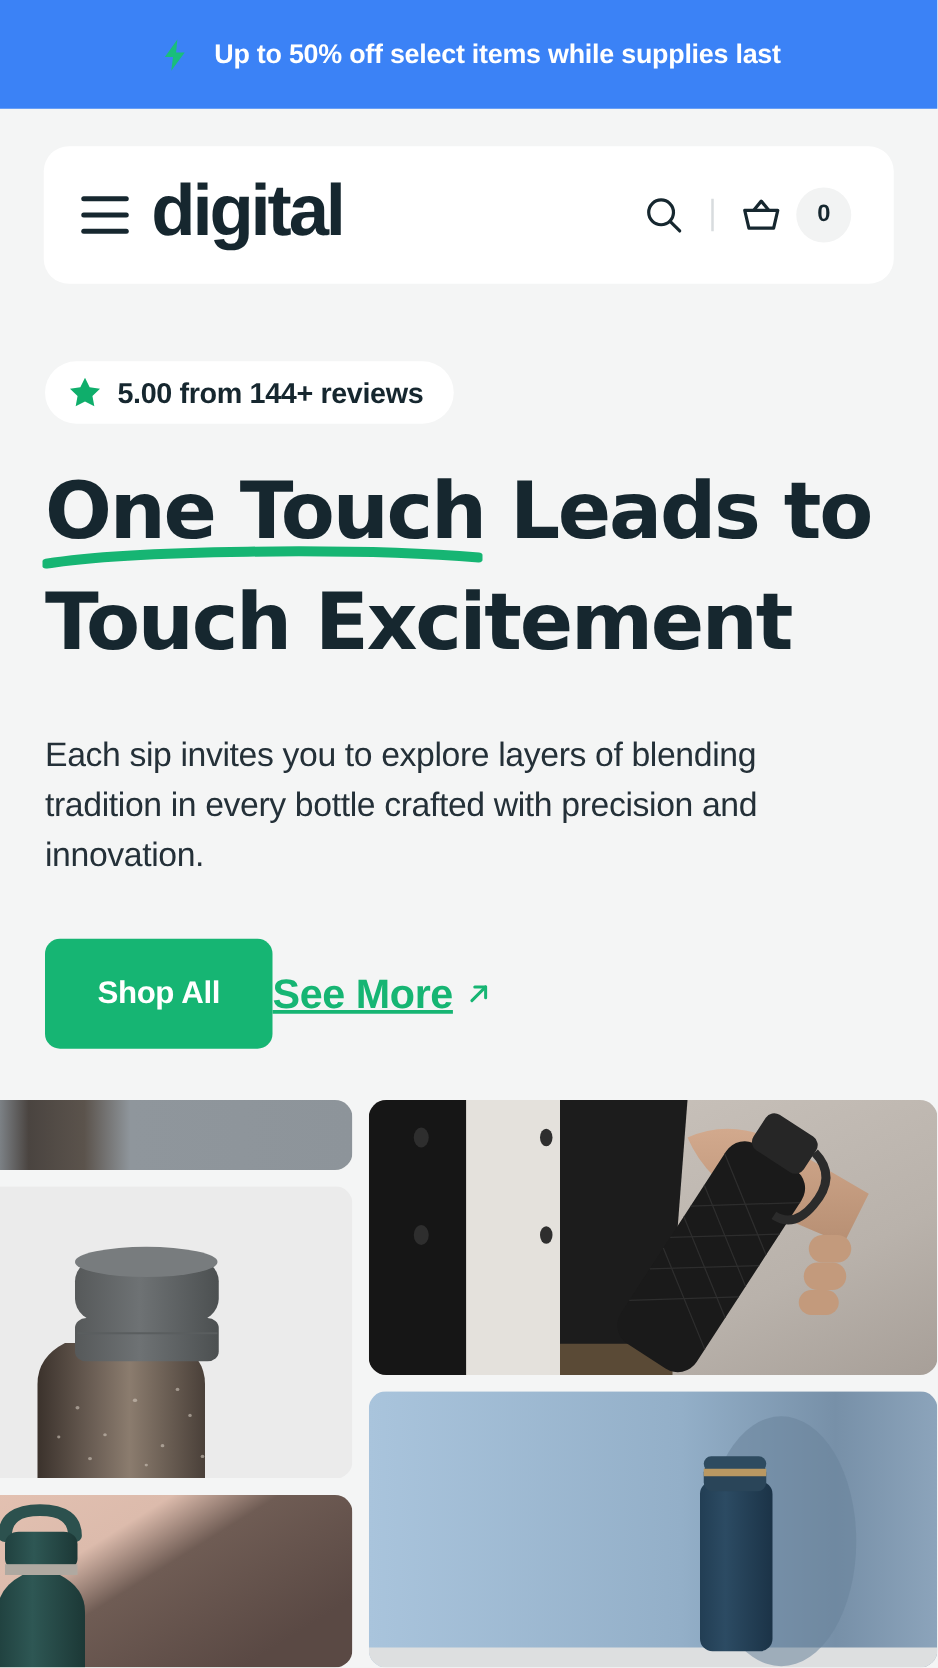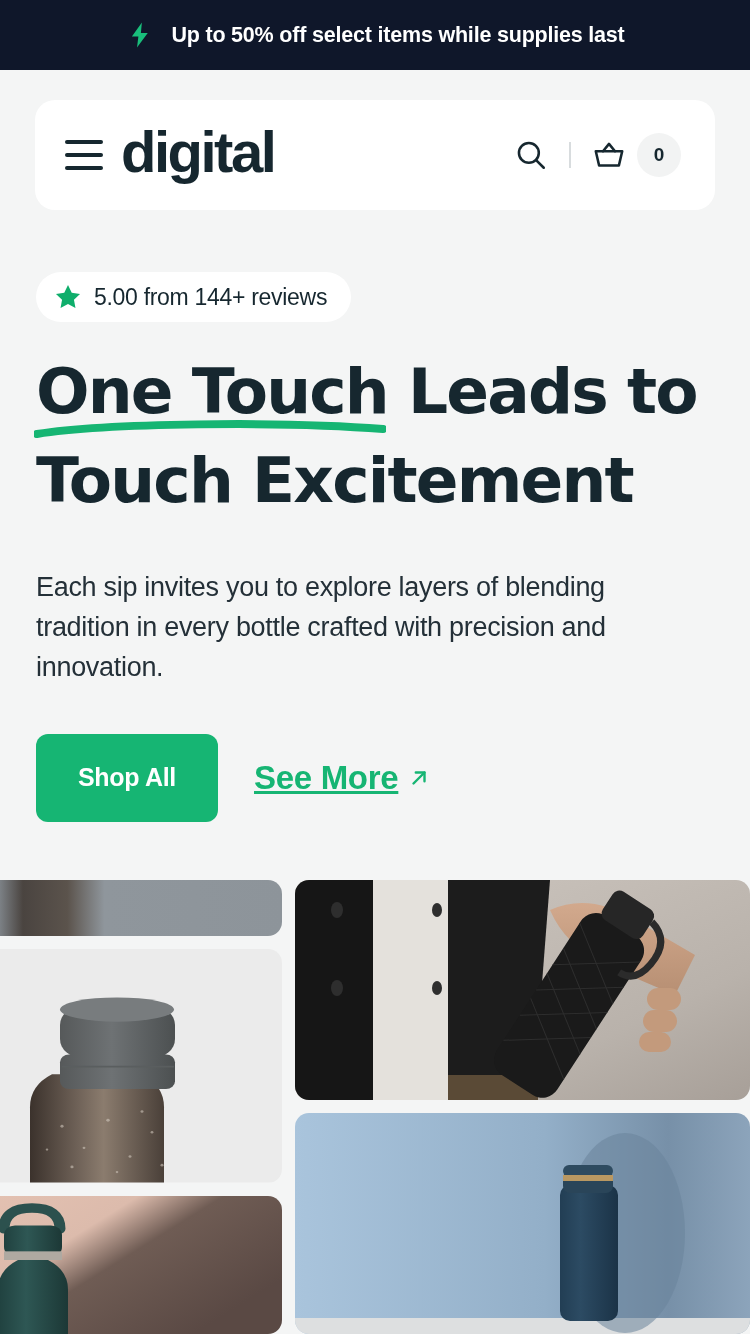--- a/index.html
+++ b/index.html
@@ -6,22 +6,22 @@
   html,body { width:750px; height:1334px; }
   body{
     background:#F4F5F5;
     font-family:"Liberation Sans", sans-serif;
     overflow:hidden;
     position:relative;
   }
 
   
   .promo-banner{
-    height:70px;
-    background:#0f172a;
+    height:87px;
+    background:#3b82f6;
     display:flex;
     align-items:center;
     justify-content:center;
     gap:16px;
   }
   .bolt-icon{ width:30px; height:34px; display:block; }
   .promo-text{
     color:#FFFFFF;
     font-size:21.5px;
     font-weight:700;
@@ -74,21 +74,21 @@
   }
 
   
   .hero{ padding:62px 36px 0 36px; }
   .rating-pill{
     display:inline-flex; align-items:center; gap:12px;
     background:#FFFFFF;
     border-radius:999px;
     padding:11px 24px 11px 18px;
   }
-  .rating-text{ font-size:23px; font-weight:400; color:#16272F; letter-spacing:-0.3px; }
+  .rating-text{ font-size:23px; font-weight:700; color:#16272F; letter-spacing:-0.3px; }
   .star-icon{ width:28px; height:28px; display:block; }
 
   .headline{
     margin-top:26px;
     font-size:63px;
     line-height:1.41;
     font-weight:700;
     color:#16272F;
     letter-spacing:-1.8px;
     font-family:"DejaVu Sans", sans-serif;
@@ -106,21 +106,21 @@
 
   .subtitle{
     margin-top:42px;
     font-size:27px;
     line-height:1.48;
     color:#243038;
     max-width:660px;
     letter-spacing:-0.3px;
   }
 
-  .cta-row{ margin-top:46px; display:flex; align-items:center; gap:36px; }
+  .cta-row{ margin-top:46px; display:flex; align-items:center; }
   .btn-primary{
     background:#16B573;
     color:#FFFFFF;
     border:none;
     border-radius:12px;
     font-size:25px;
     font-weight:700;
     padding:0 30px;
     height:88px;
     min-width:182px;

